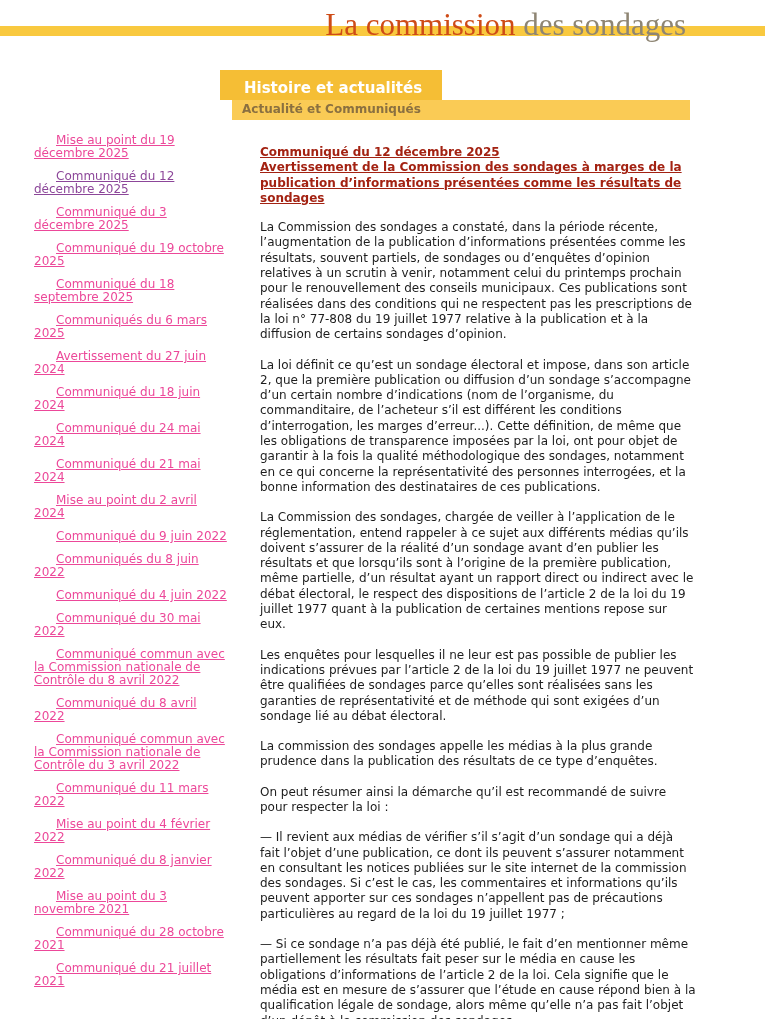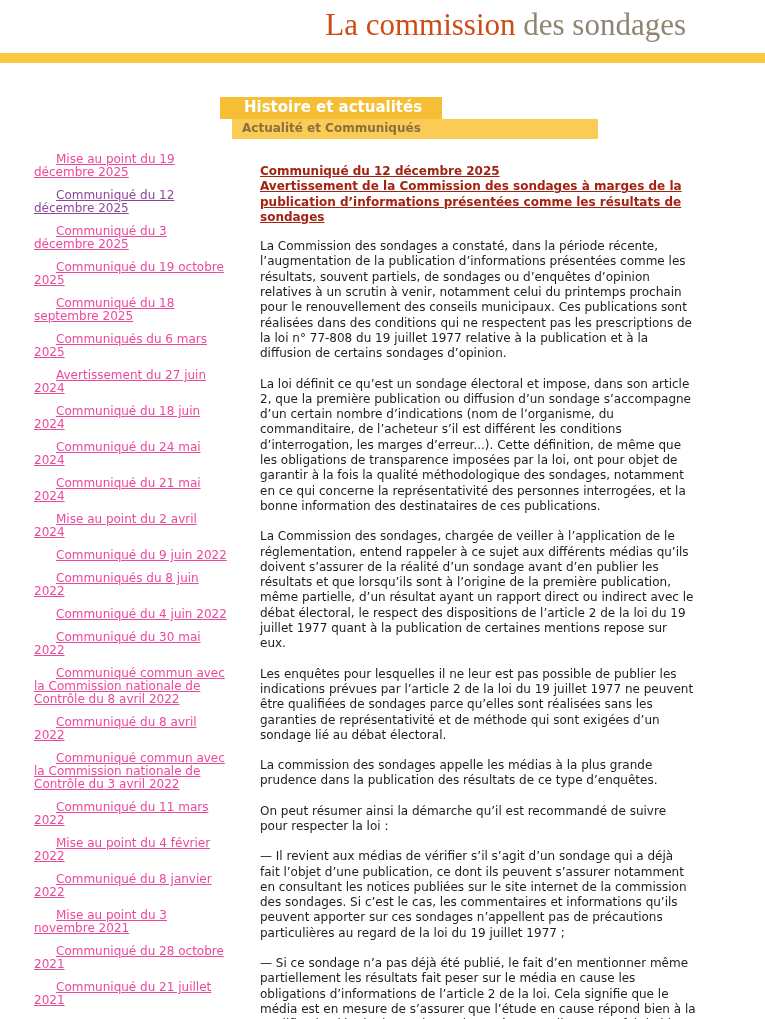--- a/index.html
+++ b/index.html
@@ -1,39 +1,39 @@
 <!DOCTYPE html>
 <html lang="fr"><head>
 <meta charset="utf-8">
 <style>
   html,body{margin:0;padding:0;background:#fff;}
   body{
     width:765px;height:1019px;overflow:hidden;position:relative;
     font-family:"DejaVu Sans",sans-serif;color:#1d1d1d;
   }
   
-  .masthead{height:53px;position:relative;}
+  .masthead{height:26px;position:relative;}
   .site-title{
     position:absolute;top:8px;right:79px;
     font-family:"Liberation Serif",serif;font-size:31px;line-height:34px;
     white-space:nowrap;
   }
   .site-title .t1{color:#ce4b17;}
   .site-title .t2{color:#8e8573;}
   .bar-top{height:10px;background:#f9c93f;}
   
   .nav-area{margin-top:34px;}
   .tab{
     display:inline-block;margin-left:220px;
     background:#f5be35;color:#ffffff;
     font-weight:bold;font-size:15px;line-height:15px;
-    padding:3px 20px 4px 24px;cursor:pointer;
+    padding:11px 20px 4px 24px;cursor:pointer;
   }
   .subbar{
-    margin-left:232px;width:366px;box-sizing:border-box;
+    margin-left:232px;width:458px;box-sizing:border-box;
     background:#facb55;color:#8a7040;
     font-weight:bold;font-size:12px;line-height:13px;
     padding:3px 6px 4px 10px;cursor:pointer;
   }
   
   .content{display:flex;align-items:flex-start;}
   .sidebar{width:196px;margin-left:34px;padding-top:14px;font-size:12px;}
   .sidebar a{
     display:block;color:#ec4899;text-decoration:underline;
     text-indent:22px;line-height:13px;margin-bottom:10px;cursor:pointer;

